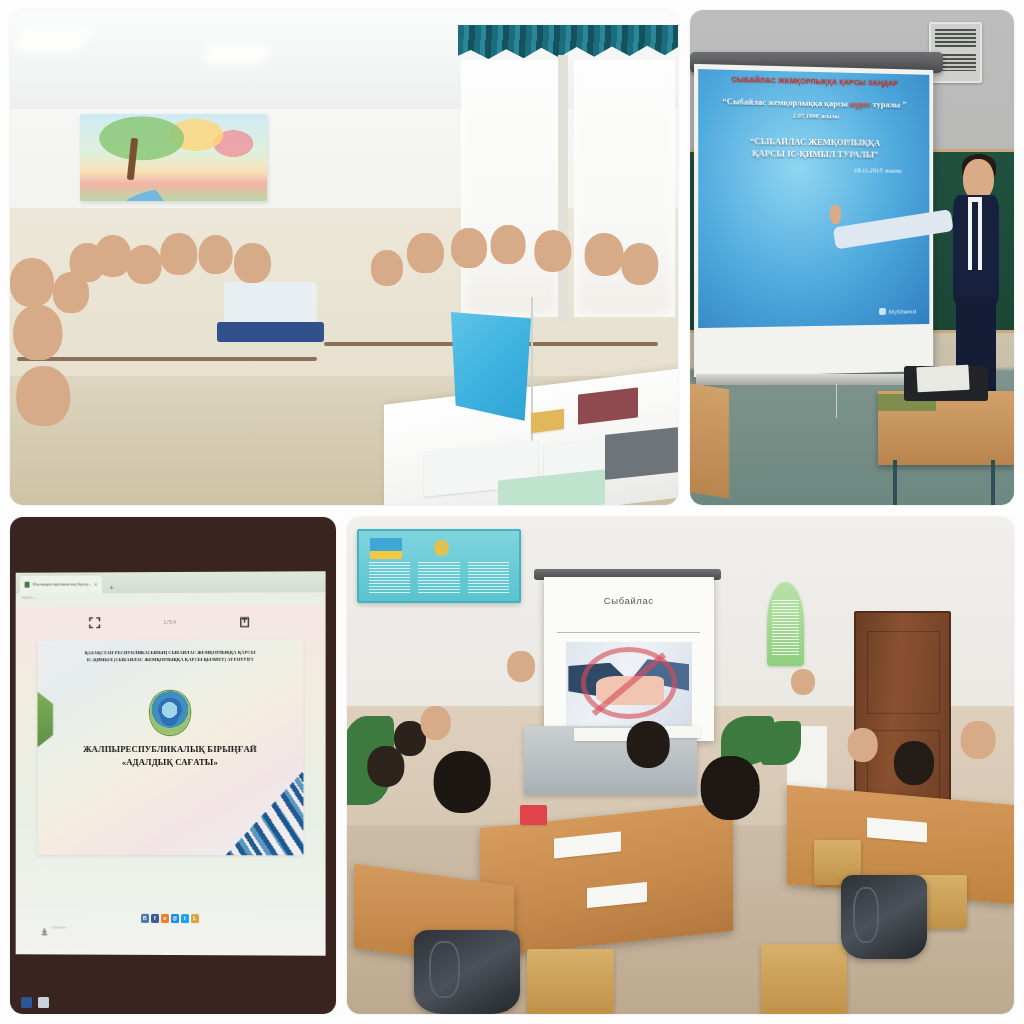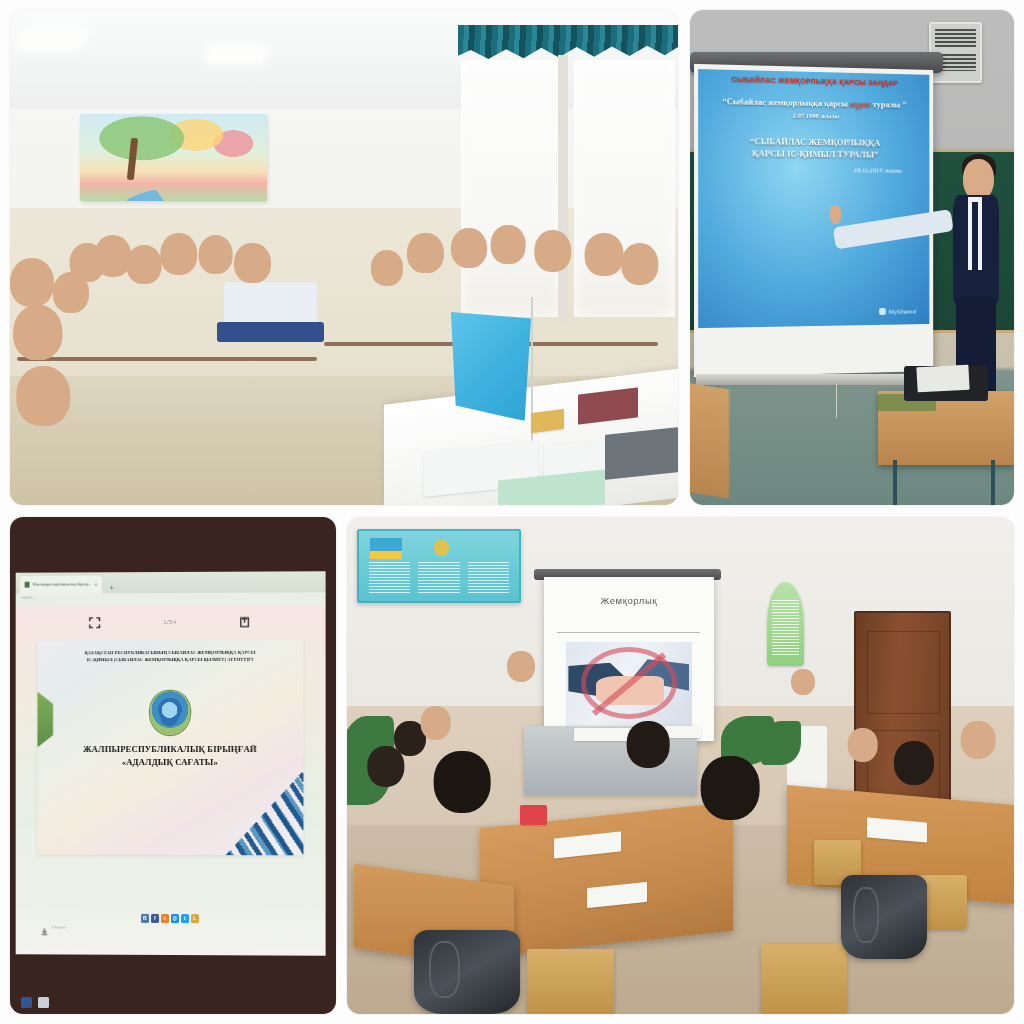--- a/index.html
+++ b/index.html
@@ -638,21 +638,21 @@
       <div class="p4-stand">
         <div class="fl"></div>
         <div class="em"></div>
         <div class="col c1"></div>
           <div class="col c2"></div>
           <div class="col c3"></div>
       </div>
 
       <div class="p4-scrroll"></div>
       <div class="p4-screen">
-        <div class="p4-scrtitle">Жемқорлық</div>
+        <div class="p4-scrtitle">Сыбайлас</div>
         <div class="p4-scrrule"></div>
         <div class="p4-scrimg">
           <div class="p4-hand-l"></div>
           <div class="p4-hand-r"></div>
           <div class="p4-hand-c"></div>
           <div class="p4-noban"></div>
         </div>
       </div>
 
       <div class="p4-greenbanner">

